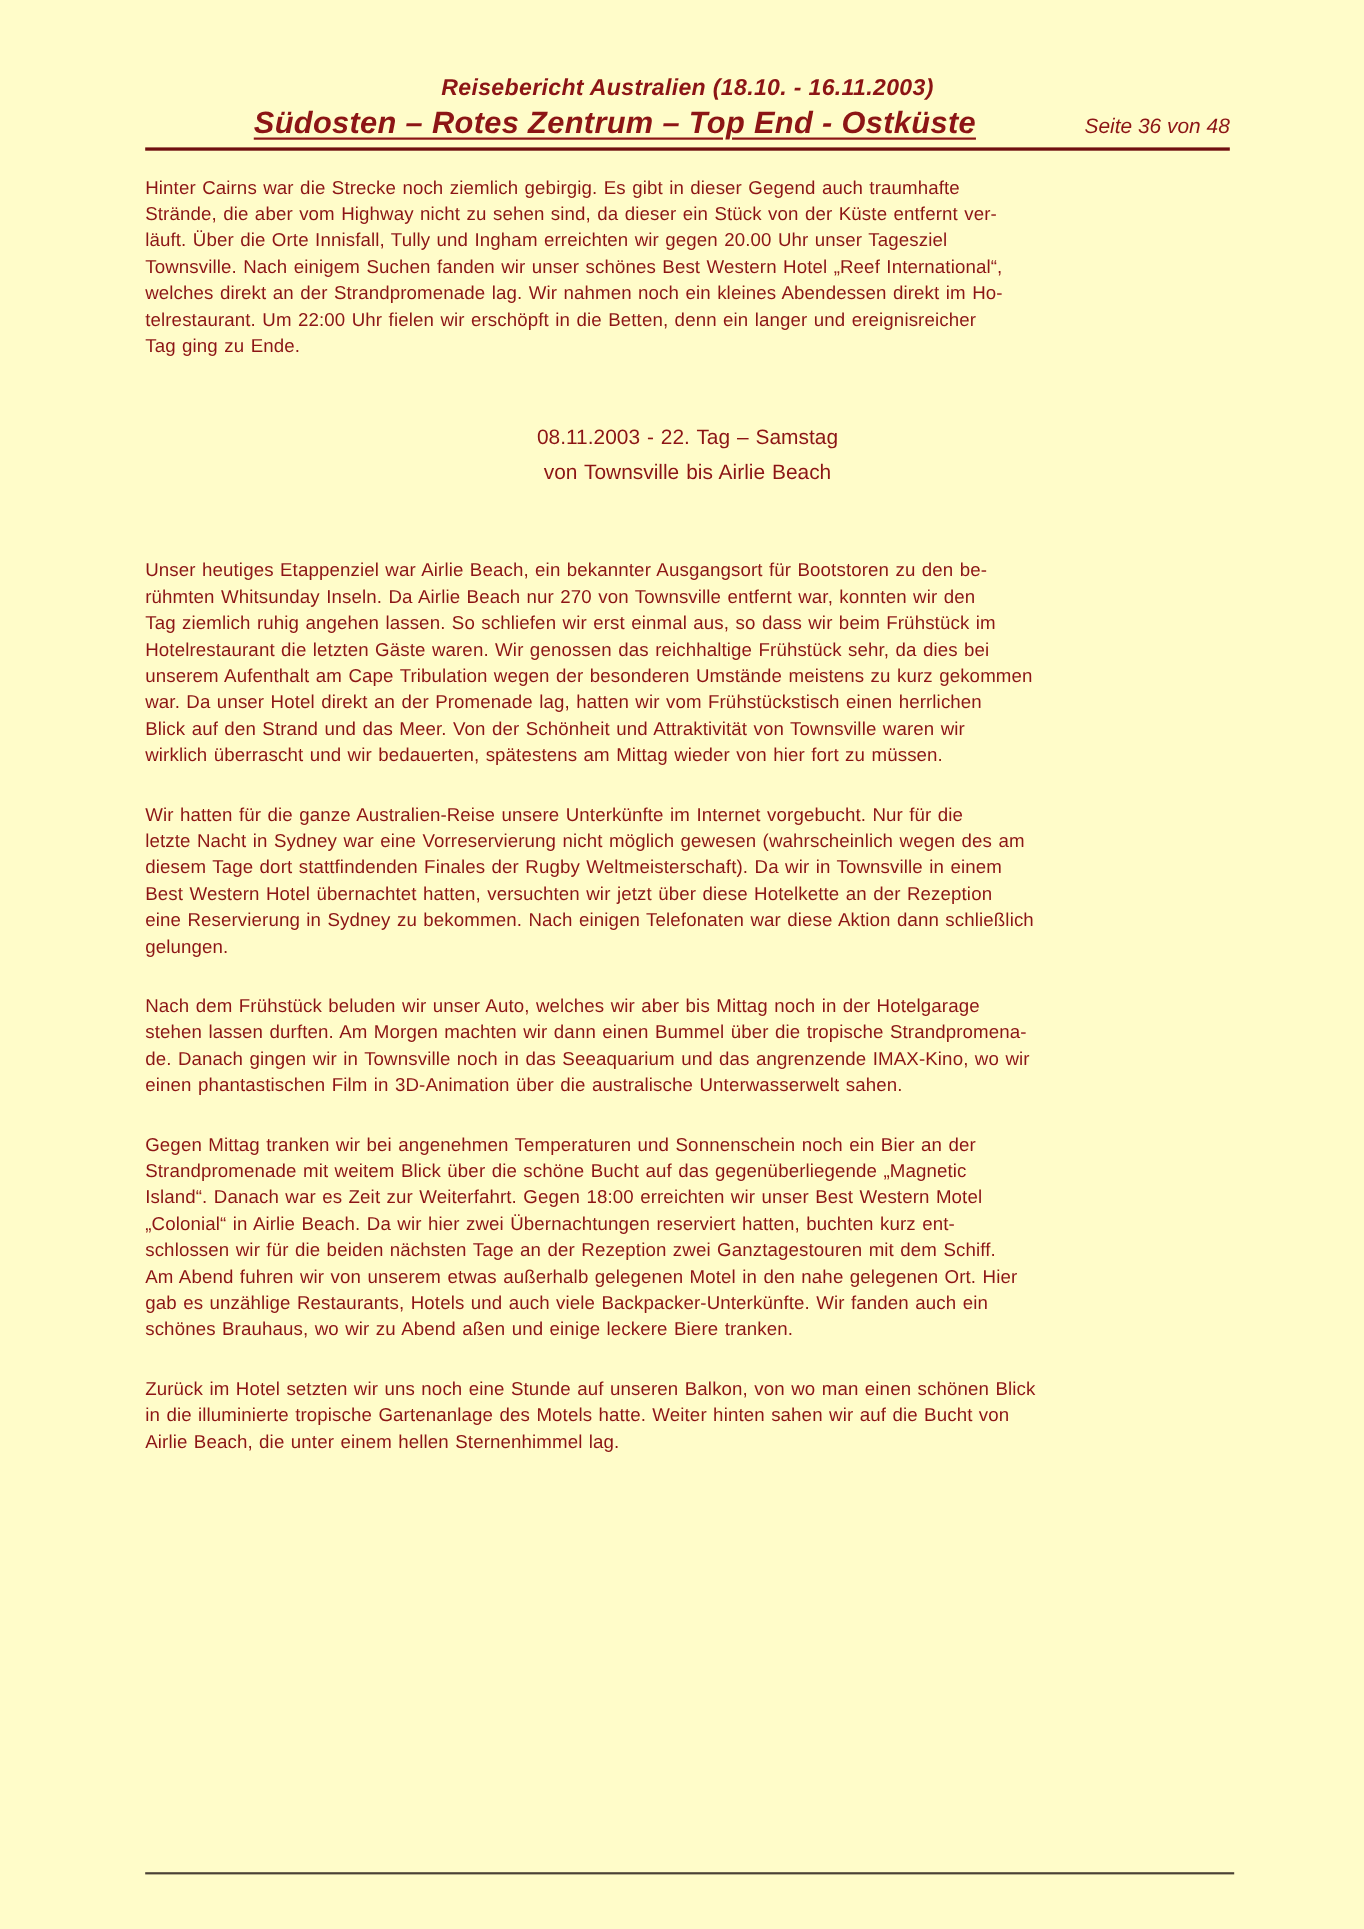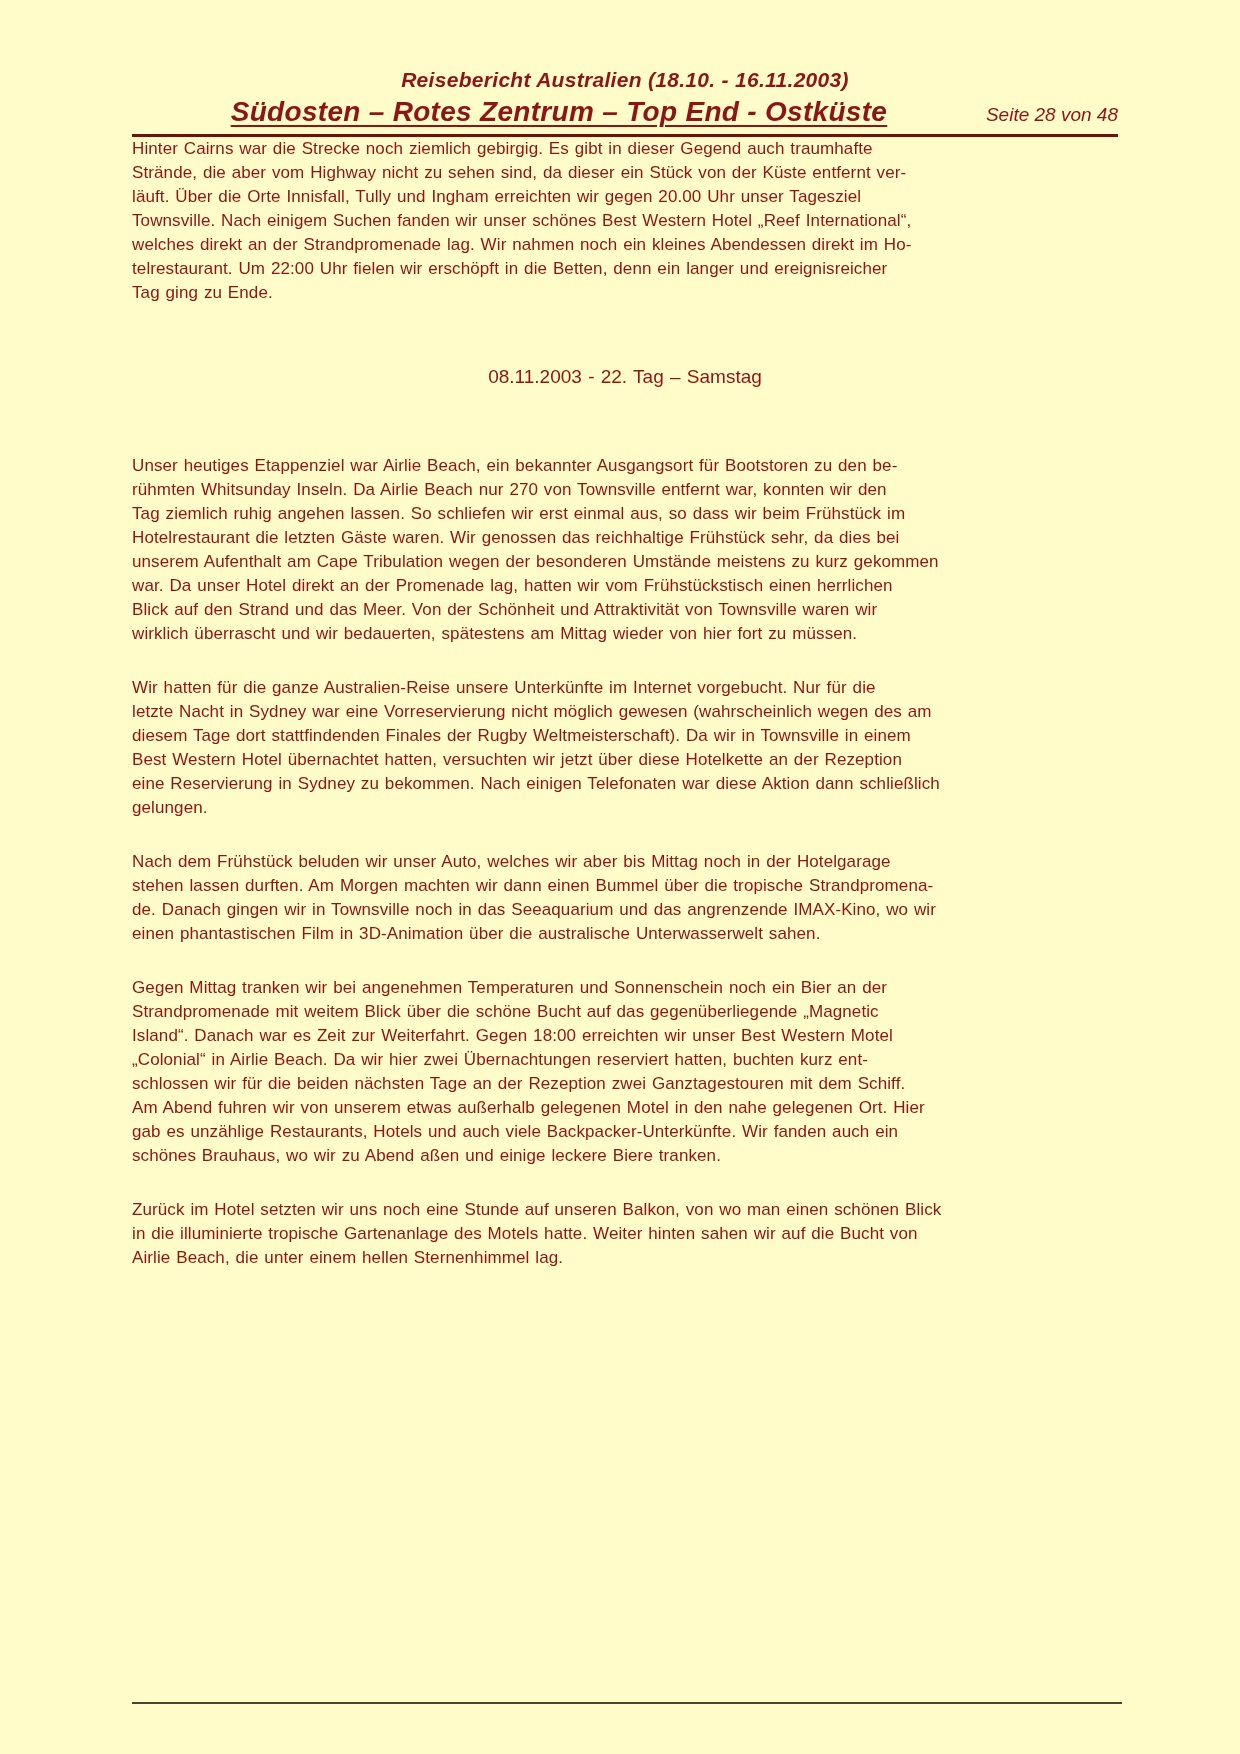--- a/index.html
+++ b/index.html
@@ -13,21 +13,21 @@
     width: 1240px;
     height: 1754px;
     background: #fffcc9;
     color: #8c1515;
     font-family: "Liberation Sans", "DejaVu Sans", sans-serif;
     box-sizing: border-box;
     padding: 66px 122px 0 132px;
     overflow: hidden;
   }
   
-  .header { }
+  .header { margin-bottom: 22px; }
   .header-title {
     text-align: center;
     font-size: 21px;
     font-weight: 700;
     font-style: italic;
     line-height: 28px;
     letter-spacing: 0.3px;
   }
   .header-subrow {
     display: flex;
@@ -95,37 +95,38 @@
 </style>
 </head>
 <body>
 
 <div class="page">
 
   <div class="header">
     <div class="header-title">Reisebericht Australien (18.10. - 16.11.2003)</div>
     <div class="header-subrow">
       <span class="header-subtitle">Südosten – Rotes Zentrum – Top End - Ostküste</span>
-      <span class="page-indicator">Seite 28 von 48</span>
+      <span class="page-indicator">Seite 36 von 48</span>
     </div>
     <div class="header-rule"></div>
   </div>
 
   <div class="doc-body">
 
     <p>Hinter Cairns war die Strecke noch ziemlich gebirgig. Es gibt in dieser Gegend auch traumhafte
 Strände, die aber vom Highway nicht zu sehen sind, da dieser ein Stück von der Küste entfernt ver-
 läuft. Über die Orte Innisfall, Tully und Ingham erreichten wir gegen 20.00 Uhr unser Tagesziel
 Townsville. Nach einigem Suchen fanden wir unser schönes Best Western Hotel „Reef International“,
 welches direkt an der Strandpromenade lag. Wir nahmen noch ein kleines Abendessen direkt im Ho-
 telrestaurant. Um 22:00 Uhr fielen wir erschöpft in die Betten, denn ein langer und ereignisreicher
 Tag ging zu Ende.</p>
 
     <div class="day-heading">
       <div>08.11.2003 - 22. Tag – Samstag</div>
+      <div>von Townsville bis Airlie Beach</div>
     </div>
 
     <p>Unser heutiges Etappenziel war Airlie Beach, ein bekannter Ausgangsort für Bootstoren zu den be-
 rühmten Whitsunday Inseln. Da Airlie Beach nur 270 von Townsville entfernt war, konnten wir den
 Tag ziemlich ruhig angehen lassen. So schliefen wir erst einmal aus, so dass wir beim Frühstück im
 Hotelrestaurant die letzten Gäste waren. Wir genossen das reichhaltige Frühstück sehr, da dies bei
 unserem Aufenthalt am Cape Tribulation wegen der besonderen Umstände meistens zu kurz gekommen
 war. Da unser Hotel direkt an der Promenade lag, hatten wir vom Frühstückstisch einen herrlichen
 Blick auf den Strand und das Meer. Von der Schönheit und Attraktivität von Townsville waren wir
 wirklich überrascht und wir bedauerten, spätestens am Mittag wieder von hier fort zu müssen.</p>

